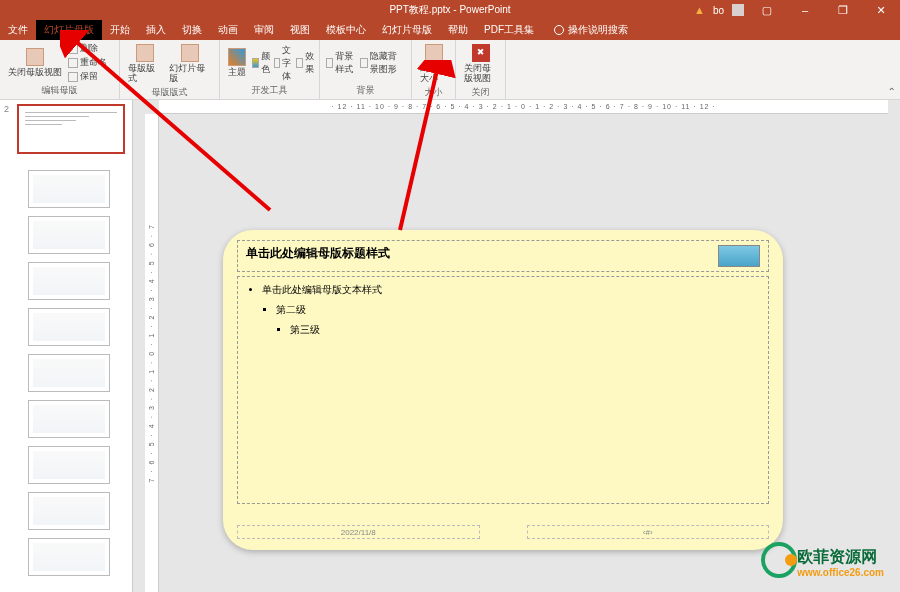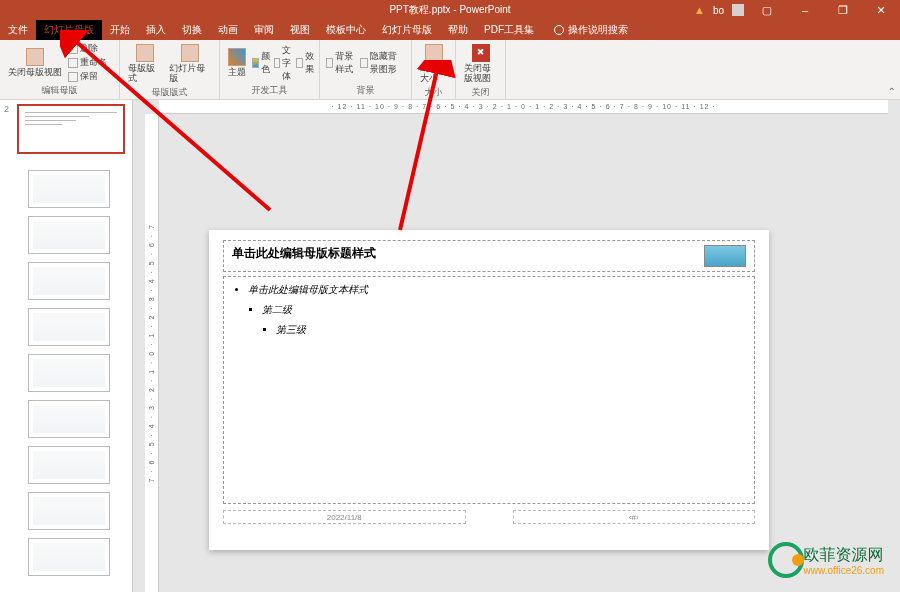--- a/index.html
+++ b/index.html
@@ -31,31 +31,31 @@
   .thumb { width: 100px; height: 44px; border: 1px solid #bbb; background: #fff; margin-bottom: 8px; position: relative; margin-left:12px; }
   .thumb.main { width: 108px; height: 50px; border: 2px solid #c0392b; margin-left:6px; }
   .thumb.child { width: 82px; height: 38px; margin-left: 24px; }
   .thumb .ink { position: absolute; inset: 4px; background: linear-gradient(#f5f5f5, #e9eef2); opacity: .6; }
   .thumb .lines { position:absolute; top:6px; left:6px; right:6px; }
   .thumb .lines div { height:1px; background:#bbb; margin-bottom:3px; }
   .editor { flex: 1; position: relative; background: #e6e6e6; }
   .ruler-h { position: absolute; top: 0; left: 26px; right: 12px; height: 14px; background: #fff; font-size: 7px; color: #666; display:flex; align-items:center; justify-content:center; letter-spacing:1px; border-bottom:1px solid #ccc; overflow:hidden;}
   .ruler-v { position: absolute; top: 14px; left: 12px; width: 14px; bottom: 0; background: #fff; font-size: 7px; color: #666; display:flex; flex-direction:column; align-items:center; justify-content:center; border-right:1px solid #ccc; overflow:hidden;}
   .ruler-v span { writing-mode: vertical-rl; transform: rotate(180deg); letter-spacing:2px;}
-  .slide { position: absolute; left: 76px; top: 130px; width: 560px; height: 320px; background: #ffffff; box-shadow: 0 2px 6px rgba(0,0,0,.25); padding: 10px 14px; }
+  .slide { position: absolute; left: 90px; top: 130px; width: 560px; height: 320px; background: #fef9c3; box-shadow: 0 2px 6px rgba(0,0,0,.25); padding: 10px 14px; border-radius: 30px; }
   .ph-title { border: 1px dashed #999; padding: 4px 8px; font-size: 12px; font-weight: bold; font-family: "STKaiti", serif; margin-bottom: 4px; display:flex; justify-content:space-between; align-items:flex-start;}
   .ph-title .pic { width: 42px; height: 22px; background: linear-gradient(#7ec8e3,#4aa5c9); border:1px solid #888;}
   .ph-body { border: 1px dashed #999; padding: 6px 10px; font-size: 10px; font-family: "STKaiti", serif; height: 228px; }
-  .ph-body ul { list-style: disc; padding-left: 14px; font-style: italic; }
+  .ph-body ul { list-style: disc; padding-left: 14px; }
   .ph-body ul ul { list-style: square; }
   .ph-body li { margin-bottom: 6px; }
-  .ph-footer { display: flex; gap: 47px; margin-top: 6px; align-items: flex-end; }
+  .ph-footer { display: flex; gap: 47px; margin-top: 21px; align-items: flex-end; }
   .ph-footer div { flex:1; border: 1px dashed #bbb; height: 14px; font-size: 8px; color:#888; display:flex; align-items:center; justify-content:center;}
   .arrow { position: absolute; pointer-events:none; }
-  .watermark { position: absolute; right: 16px; bottom: 14px; display: flex; align-items: center; font-size: 16px; font-weight: normal; }
+  .watermark { position: absolute; right: 16px; bottom: 14px; display: flex; align-items: flex-end; font-size: 16px; font-weight: bold; }
   .watermark .logo { width: 36px; height: 36px; border-radius: 50%; border: 4px solid #1ba261; position: relative; }
   .watermark .logo::after { content:""; position:absolute; right:-4px; top:8px; width:12px; height:12px; background:#f39c12; border-radius:50%; }
   .watermark .txt1 { color: #0a6b3a; }
   .watermark .txt2 { color: #f39c12; font-size: 10px; display:block; line-height:1;}
   .warn { color:#f5b041; font-size:11px; }
 </style>
 </head>
 <body>
 
 <div class="titlebar">

